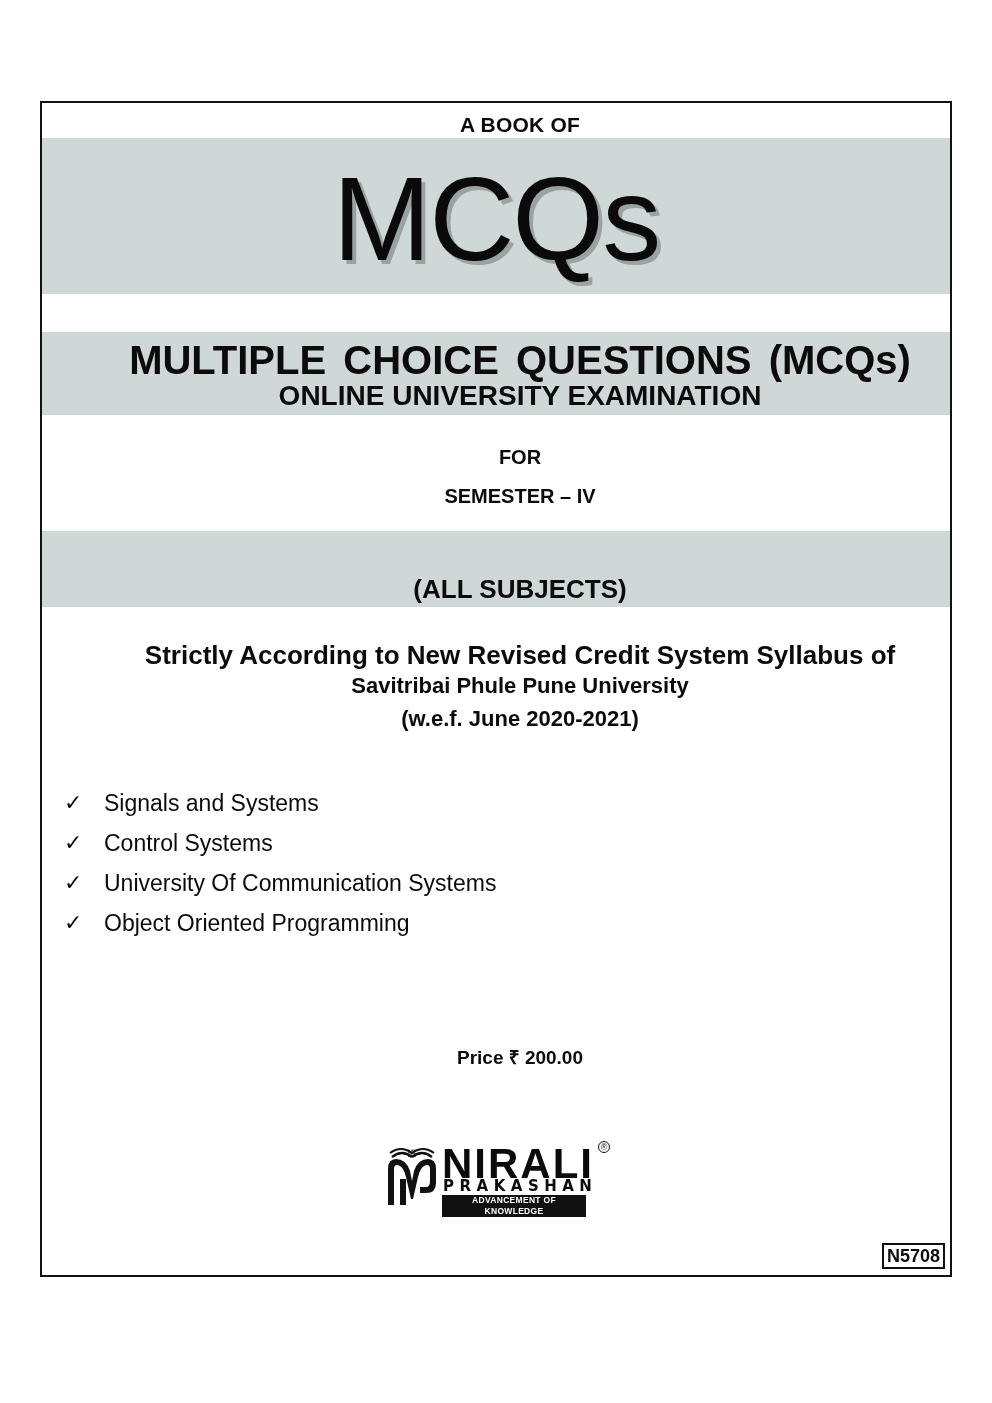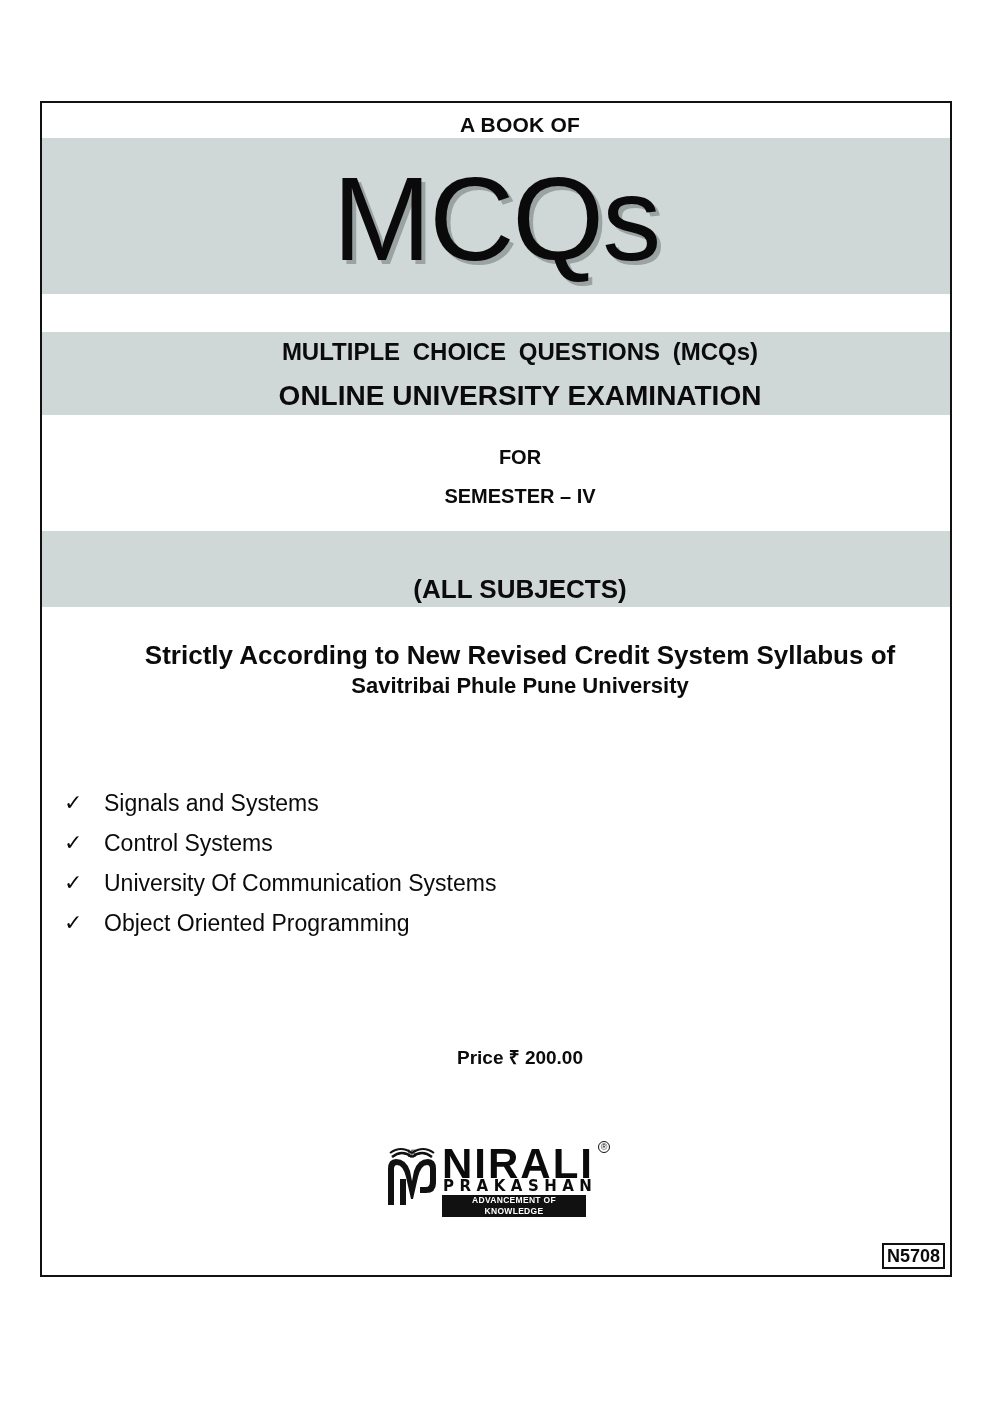--- a/index.html
+++ b/index.html
@@ -4,21 +4,21 @@
 <style>
   html, body { margin:0; padding:0; background:#ffffff; }
   body { width:992px; height:1403px; position:relative; font-family:"Liberation Sans", sans-serif; color:#0b0b0b; }
   .frame { position:absolute; left:40px; top:101px; width:908px; height:1172px; border:2px solid #111; background:#fff; }
   .band { position:absolute; left:0; right:0; background:#d0d8d7; }
   .center { position:absolute; left:0; right:0; text-align:center; font-weight:bold;padding-left:48px; }
   .book-of { top:10px; font-size:21px; letter-spacing:0.2px; }
   .band-mcq { top:35px; height:156px; }
   .mcq-title { position:absolute; left:0; right:0; top:22px; text-align:center; font-size:118px; font-weight:normal; letter-spacing:-2px; color:#0a0a0a; text-shadow:4px 4px 0 #9aa3a2; line-height:1; }
   .band-mcq2 { top:229px; height:83px; }
-  .mcq-line1 { top:6px; font-size:24px; word-spacing:6px; }
+  .mcq-line1 { top:6px; font-size:40px; word-spacing:6px; }
   .mcq-line2 { top:48px; font-size:28px; }
   .for { top:343px; font-size:20px; }
   .semester { top:382px; font-size:20px; }
   .band-se { top:428px; height:76px; }
   .se-line1 { top:6px; font-size:26px; }
   .se-line2 { top:43px; font-size:26px; }
   .syll1 { top:537px; font-size:26px; }
   .syll2 { top:570px; font-size:22px; }
   .syll3 { top:603px; font-size:22px; }
   .subjects { position:absolute; left:22px; top:680px; list-style:none; margin:0; padding:0; }
@@ -50,20 +50,21 @@
 
   <div class="center semester">SEMESTER – IV</div>
   <div class="center for">FOR</div>
 
   <div class="band band-se">
     <div class="center se-line2">(ALL SUBJECTS)</div>
   </div>
 
   <div class="center syll1">Strictly According to New Revised Credit System Syllabus of</div>
   <div class="center syll2">Savitribai Phule Pune University</div>
+  <div class="center syll3">(w.e.f. June 2020-2021)</div>
 
   <ul class="subjects">
     <li>
       <span class="check">✓</span>
       <span>Signals and Systems</span>
     </li>
     <li>
       <span class="check">✓</span>
       <span>Control Systems</span>
     </li>

